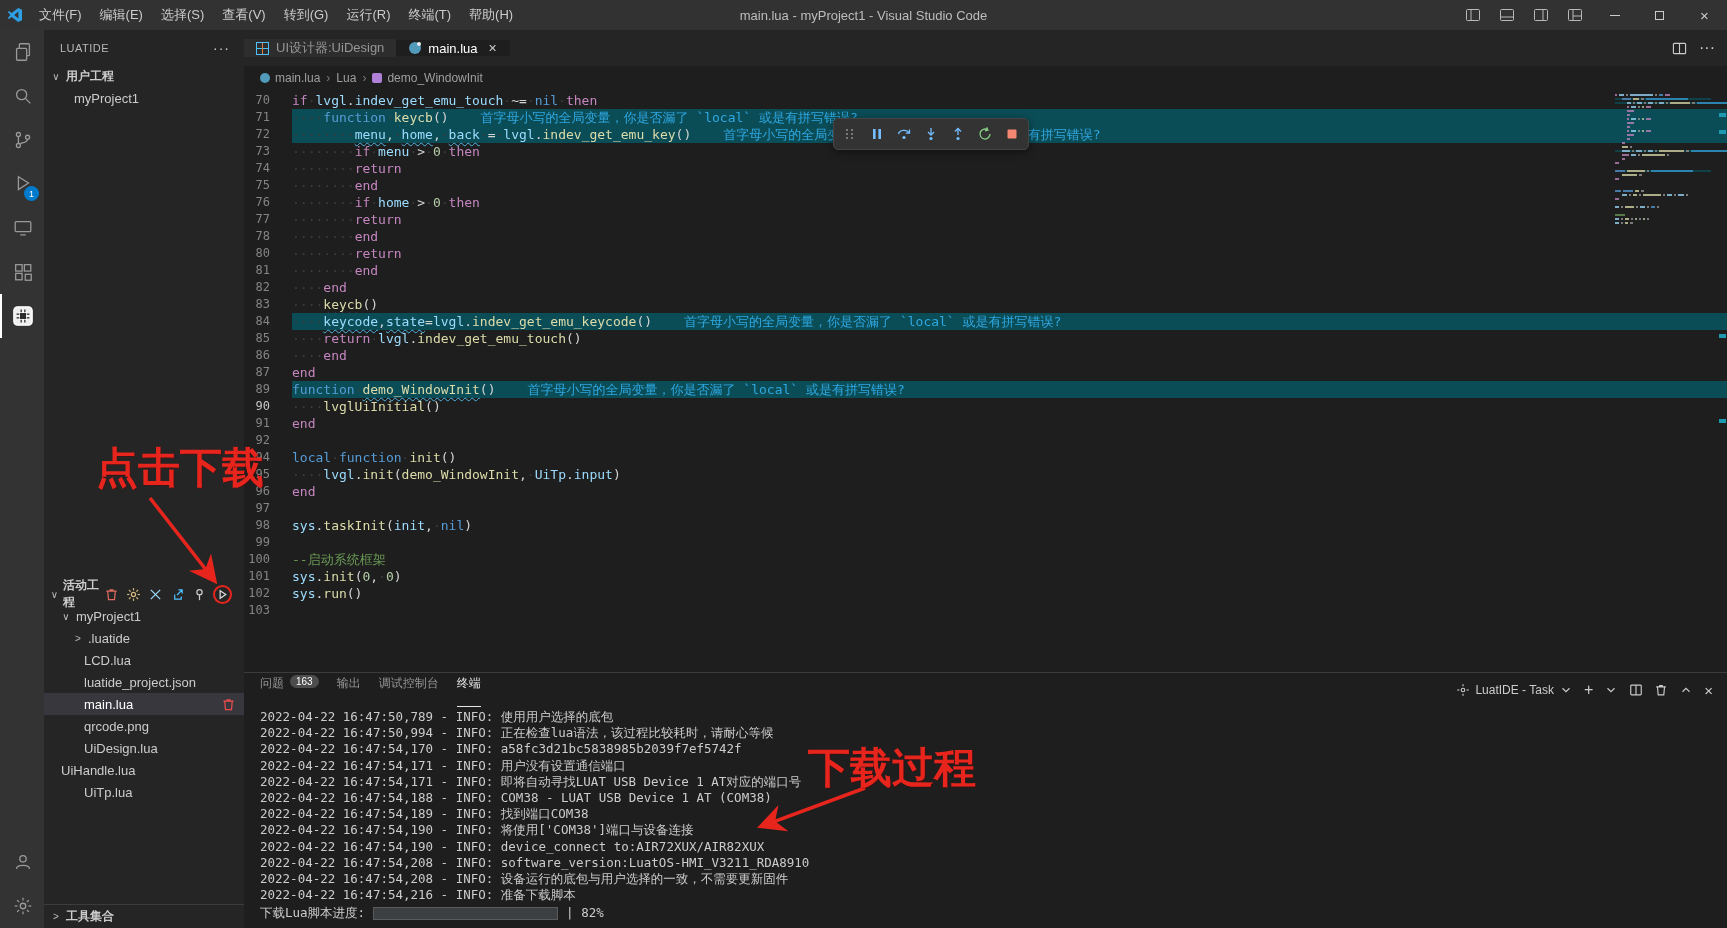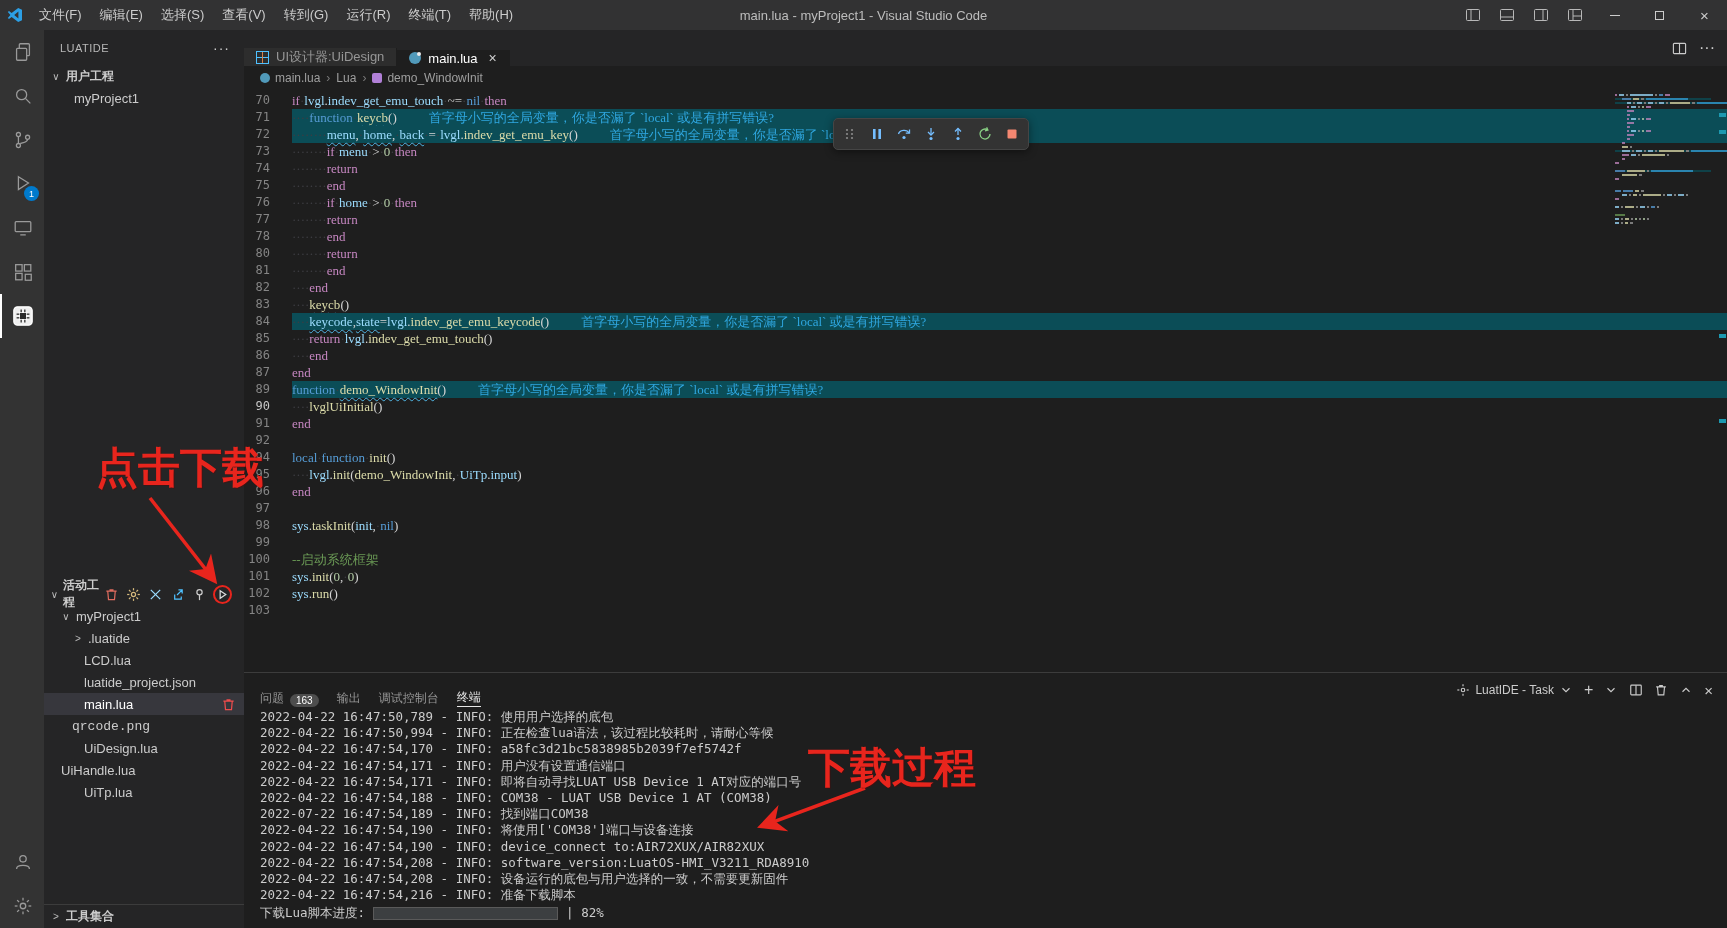--- a/index.html
+++ b/index.html
@@ -74,21 +74,21 @@
   .method-dot { width:10px; height:10px; background:#b180d7; border-radius:2px; display:inline-block; }
   .bc-lua { width:10px; height:10px; border-radius:50%; background:#519aba; display:inline-block; }
 
   
   .code-area { flex:1; position:relative; overflow:hidden; background:#1e1e1e; }
   .code-lines { position:absolute; top:2px; left:0; right:0; }
   .cl { display:flex; height:17px; line-height:17px;
     font-family:"DejaVu Sans Mono",monospace; font-size:13px; }
   .ln { width:48px; flex-shrink:0; text-align:right; padding-right:22px; color:#858585; font-size:12px; }
   .ln.cur { color:#c6c6c6; }
-  .ct { flex:1; white-space:pre;font-family:Liberation Serif, serif; }
+  .ct { flex:1; white-space:pre; }
   .cl.hl .ct { background:#0b4d57; }
   .ws { color:#3d3d42; }
   .tk-kw { color:#c586c0; } .tk-kb { color:#569cd6; } .tk-fn { color:#dcdcaa; }
   .tk-v { color:#9cdcfe; } .tk-p { color:#d4d4d4; } .tk-num { color:#b5cea8; } .tk-cm { color:#6a9955; }
   .wavy { text-decoration-line:underline; text-decoration-style:wavy;
     text-decoration-color:#4fb4e3; text-decoration-thickness:1px; text-underline-offset:3px; }
   .hint { color:#2fa7e0; margin-left:32px; }
 
   
   .dbg { position:absolute; top:28px; left:589px; height:32px; background:#333333;
@@ -103,21 +103,21 @@
   .mm-row.hl { background:#0b4d57; }
   .mm-tok { height:2px; margin-right:2px; flex-shrink:0; }
   .overview-ruler { position:absolute; top:0; right:0; width:9px; height:100%; }
   .ruler-mark { position:absolute; right:1px; width:7px; height:4px; background:#1c98b0; }
 
   
   .panel { height:256px; border-top:1px solid #3c3c3c; background:#1e1e1e;
     display:flex; flex-direction:column; }
   .panel-tabs { height:34px; display:flex; align-items:center; gap:18px; padding-left:16px;
     font-size:12px; color:#969696; }
-  .ptab { display:flex; align-items:flex-end; gap:6px; height:100%; padding-top:2px; }
+  .ptab { display:flex; align-items:flex-start; gap:6px; height:100%; padding-top:2px; }
   .ptab.active { color:#e7e7e7; border-bottom:1px solid #e7e7e7; }
   .pbadge { background:#4d4d4d; color:#ffffff; font-size:10px; border-radius:9px; padding:1px 6px; }
   .panel-right { margin-left:auto; display:flex; align-items:center; gap:11px; padding-right:14px; color:#cccccc; }
   .panel-right svg { width:14px; height:14px; stroke:currentColor; fill:none; stroke-width:1.3; }
   .pr-task { display:flex; align-items:center; gap:5px; font-size:12px; }
   .plus-g { font-size:16px; }
   .term { flex:1; padding:2px 0 0 16px; font-family:"DejaVu Sans Mono",monospace;
     font-size:12.5px; line-height:16.2px; color:#cccccc; }
   .term-line { white-space:pre; }
   .progress-row { display:flex; align-items:center; height:20px; gap:8px; font-family:"DejaVu Sans Mono",monospace; font-size:12.5px; }
@@ -342,21 +342,21 @@
           <span>luatide_project.json</span>
         </div>
         <div class="sb-row selected" style="padding-left: 40px;">
           <span>main.lua</span>
           <span class="row-trash">
             <svg viewBox="0 0 16 16">
               <path d="M2.5 4.5 h11 M6.5 4.5 V3 h3 v1.5 M4 4.5 l.8 9 h6.4 l.8 -9"></path>
             </svg>
           </span>
         </div>
-        <div class="sb-row" style="padding-left: 28px; font-family: Liberation Mono, monospace;">
+        <div class="sb-row" style="padding-left: 40px;">
           <span>qrcode.png</span>
         </div>
         <div class="sb-row" style="padding-left: 40px;">
           <span>UiDesign.lua</span>
         </div>
         <div class="sb-row" style="padding-left: 17px;">
           <span>UiHandle.lua</span>
         </div>
         <div class="sb-row" style="padding-left: 40px;">
           <span>UiTp.lua</span>
@@ -364,21 +364,21 @@
       </div>
     <div class="sb-spacer2"></div>
     <div class="sb-footer">
       <span class="chev">&gt;</span>
       <span>工具集合</span>
     </div>
   </div>
 
   <div class="editor-col">
     <div class="tabbar">
-      <div style="display:flex;align-items:flex-end">
+      <div style="display:flex;align-items:center">
           <div class="tab">
             <span class="design-icon"></span>
             <span>UI设计器:UiDesign</span>
           </div>
           <div class="tab active">
             <span class="lua-icon"></span>
             <span>main.lua</span>
             <span class="tab-close">×</span>
           </div>
         </div>
@@ -839,21 +839,21 @@
         </div>
       </div>
       <div class="term">
         <div>
             <div class="term-line">2022-04-22 16:47:50,789 - INFO: 使用用户选择的底包</div>
             <div class="term-line">2022-04-22 16:47:50,994 - INFO: 正在检查lua语法，该过程比较耗时，请耐心等候</div>
             <div class="term-line">2022-04-22 16:47:54,170 - INFO: a58fc3d21bc5838985b2039f7ef5742f</div>
             <div class="term-line">2022-04-22 16:47:54,171 - INFO: 用户没有设置通信端口</div>
             <div class="term-line">2022-04-22 16:47:54,171 - INFO: 即将自动寻找LUAT USB Device 1 AT对应的端口号</div>
             <div class="term-line">2022-04-22 16:47:54,188 - INFO: COM38 - LUAT USB Device 1 AT (COM38)</div>
-            <div class="term-line">2022-07-22 16:47:54,189 - INFO: 找到端口COM38</div>
+            <div class="term-line">2022-04-22 16:47:54,189 - INFO: 找到端口COM38</div>
             <div class="term-line">2022-04-22 16:47:54,190 - INFO: 将使用['COM38']端口与设备连接</div>
             <div class="term-line">2022-04-22 16:47:54,190 - INFO: device_connect to:AIR72XUX/AIR82XUX</div>
             <div class="term-line">2022-04-22 16:47:54,208 - INFO: software_version:LuatOS-HMI_V3211_RDA8910</div>
             <div class="term-line">2022-04-22 16:47:54,208 - INFO: 设备运行的底包与用户选择的一致，不需要更新固件</div>
             <div class="term-line">2022-04-22 16:47:54,216 - INFO: 准备下载脚本</div>
           </div>
         <div class="progress-row">
           <span>下载Lua脚本进度:</span>
           <span class="pbar"><span class="pbar-fill" style="width: 82%;"></span></span>
           <span>| 82%</span>

